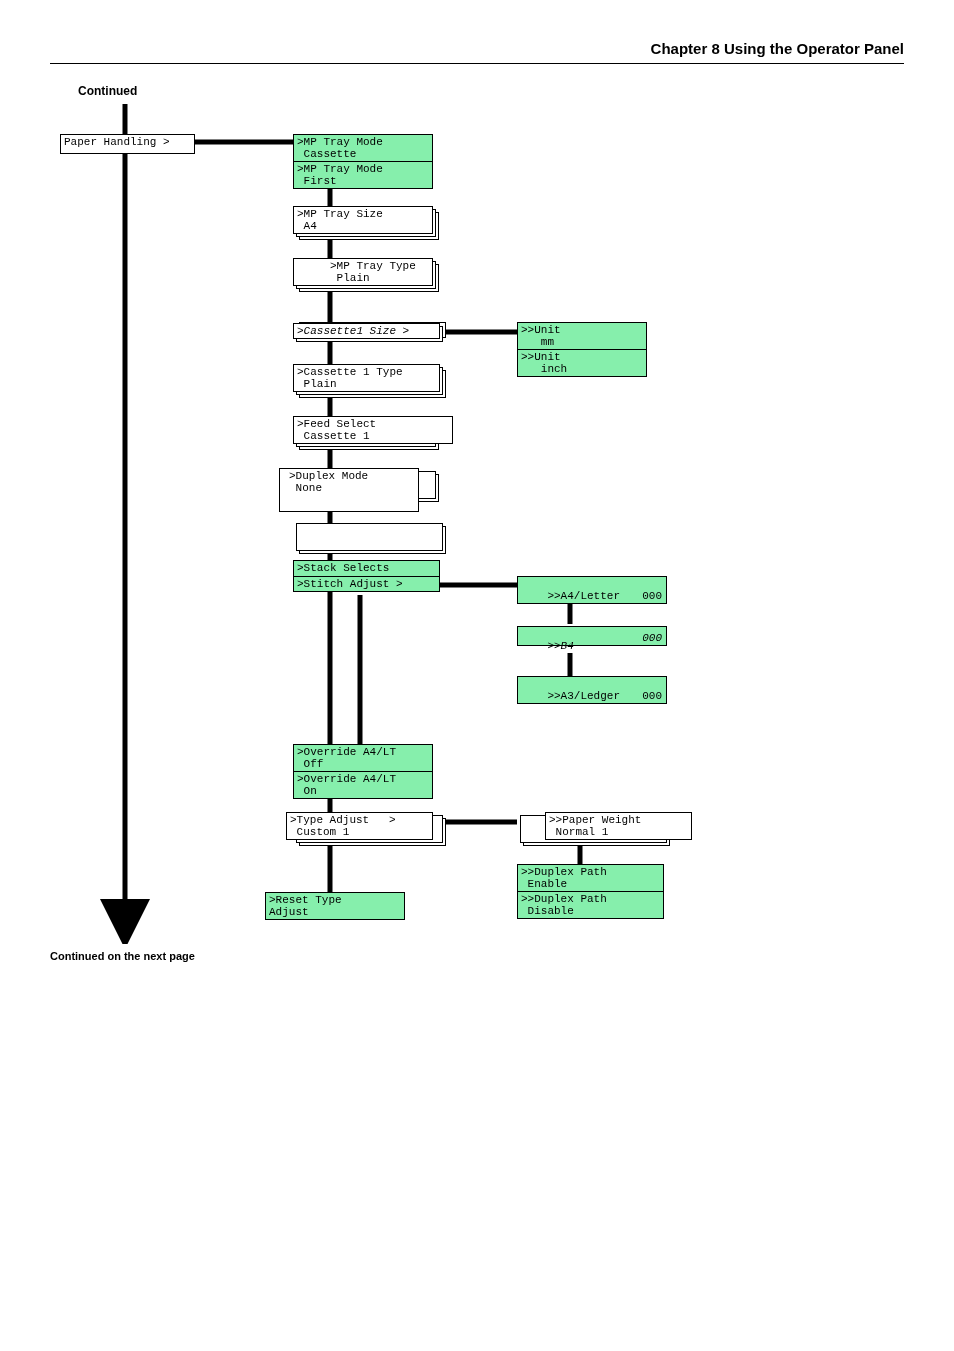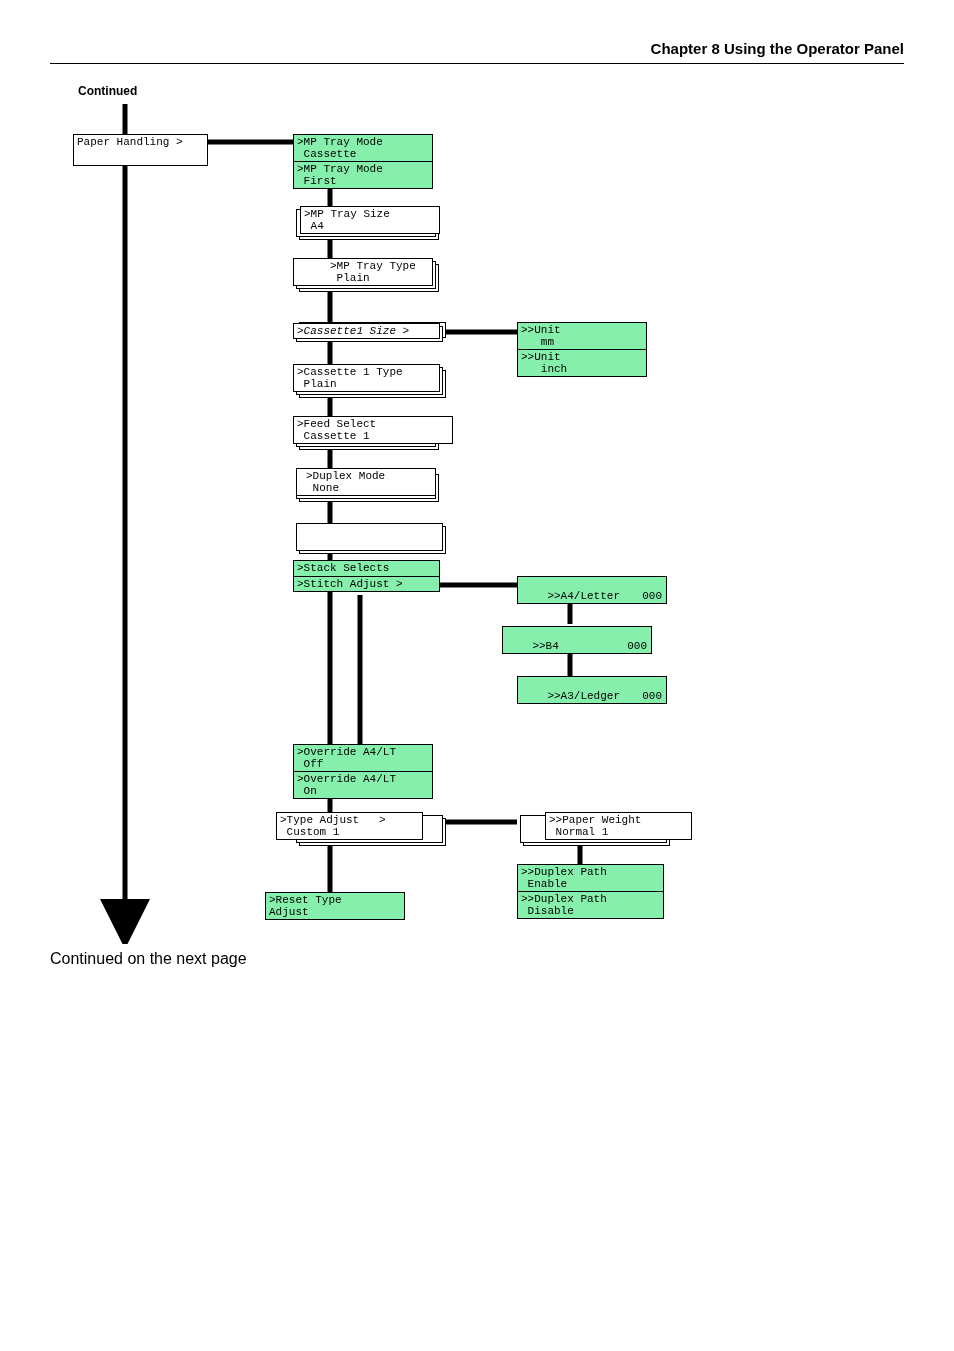--- a/index.html
+++ b/index.html
@@ -19,22 +19,22 @@
     padding-bottom: 6px;
     margin-bottom: 20px;
   }
   .continued-top {
     font-weight: bold;
     font-size: 12px;
     margin-bottom: 6px;
     margin-left: 28px;
   }
   .continued-bottom {
-    font-weight: normal;
-    font-size: 16px;
+    font-weight: bold;
+    font-size: 11px;
     margin-top: 6px;
     margin-left: 0px;
   }
   .diagram {
     position: relative;
     width: 640px;
     height: 840px;
   }
   .box {
     position: absolute;
@@ -94,30 +94,30 @@
     <line x1="390" y1="481" x2="467" y2="481" stroke="#000" stroke-width="5"></line>
     <line x1="520" y1="498" x2="520" y2="520" stroke="#000" stroke-width="5"></line>
     <line x1="520" y1="549" x2="520" y2="572" stroke="#000" stroke-width="5"></line>
 
     <line x1="310" y1="491" x2="310" y2="640" stroke="#000" stroke-width="5"></line>
 
     <line x1="390" y1="718" x2="467" y2="718" stroke="#000" stroke-width="5"></line>
     <line x1="530" y1="736" x2="530" y2="760" stroke="#000" stroke-width="5"></line>
   </svg>
 
-  <div class="box" style="left:10px; top:30px; width:135px; height:32px;margin-left:13px;">Paper Handling &gt;</div>
+  <div class="box" style="left:10px; top:30px; width:135px; height:20px;">Paper Handling &gt;</div>
 
   <div class="box grey" style="left:243px; top:30px; width:140px; height:28px;">&gt;MP Tray Mode
  Cassette</div>
   <div class="box grey" style="left:243px; top:57px; width:140px; height:28px;">&gt;MP Tray Mode
  First</div>
 
   <div class="shadow" style="left:249px; top:108px; width:140px; height:28px;"></div>
   <div class="shadow" style="left:246px; top:105px; width:140px; height:28px;"></div>
-  <div class="box" style="left:250px; top:102px; width:140px; height:28px;">&gt;MP Tray Size
+  <div class="box" style="left:243px; top:102px; width:140px; height:28px;">&gt;MP Tray Size
  A4</div>
 
   <div class="shadow" style="left:249px; top:160px; width:140px; height:28px;"></div>
   <div class="shadow" style="left:246px; top:157px; width:140px; height:28px;"></div>
   <div class="box" style="left:243px; top:154px; width:140px; height:28px;padding-left:36px;">&gt;MP Tray Type
  Plain</div>
 
   <div class="shadow" style="left:249px; top:218px; width:147px; height:16px;"></div>
   <div class="shadow" style="left:246px; top:222px; width:147px; height:16px;"></div>
   <div class="box" style="left:243px; top:219px; width:147px; height:16px;font-style:italic;">&gt;Cassette1 Size &gt;</div>
@@ -127,53 +127,53 @@
   <div class="box" style="left:243px; top:260px; width:147px; height:28px;">&gt;Cassette 1 Type
  Plain</div>
 
   <div class="shadow" style="left:249px; top:318px; width:140px; height:28px;"></div>
   <div class="shadow" style="left:246px; top:315px; width:140px; height:28px;"></div>
   <div class="box" style="left:243px; top:312px; width:160px; height:28px;">&gt;Feed Select
  Cassette 1</div>
 
   <div class="shadow" style="left:249px; top:370px; width:140px; height:28px;"></div>
   <div class="shadow" style="left:246px; top:367px; width:140px; height:28px;"></div>
-  <div class="box" style="left:246px; top:364px; width:140px; height:28px;padding-left:9px;">&gt;Duplex Mode
+  <div class="box" style="left:229px; top:364px; width:140px; height:44px;padding-left:9px;">&gt;Duplex Mode
  None</div>
 
   <div class="shadow" style="left:249px; top:422px; width:147px; height:28px;"></div>
   <div class="shadow" style="left:246px; top:419px; width:147px; height:28px;"></div>
   <div class="box grey" style="left:243px; top:416px; width:147px; height:28px;margin-top:40px;">&gt;Stack Selects
  Top tray FaceDn</div>
 
   <div class="box grey" style="left:243px; top:472px; width:147px; height:16px;">&gt;Stitch Adjust &gt;</div>
 
   <div class="box grey" style="left:243px; top:640px; width:140px; height:28px;">&gt;Override A4/LT
  Off</div>
   <div class="box grey" style="left:243px; top:667px; width:140px; height:28px;">&gt;Override A4/LT
  On</div>
 
   <div class="shadow" style="left:249px; top:714px; width:147px; height:28px;"></div>
   <div class="shadow" style="left:246px; top:711px; width:147px; height:28px;"></div>
-  <div class="box" style="left:226px; top:708px; width:147px; height:28px;">&gt;Type Adjust   &gt;
+  <div class="box" style="left:236px; top:708px; width:147px; height:28px;">&gt;Type Adjust   &gt;
  Custom 1</div>
 
   <div class="box grey" style="left:215px; top:788px; width:140px; height:28px;">&gt;Reset Type
 Adjust</div>
 
   <div class="box grey" style="left:467px; top:218px; width:130px; height:28px;">&gt;&gt;Unit
    mm</div>
   <div class="box grey" style="left:467px; top:245px; width:130px; height:28px;">&gt;&gt;Unit
    inch</div>
 
   <div class="box grey" style="left:467px; top:472px; width:150px; height:28px;">
     <span>&gt;&gt;A4/Letter</span>
     <span style="position:absolute; right:4px; bottom:1px;">000</span>
   </div>
-  <div class="box grey" style="left:452px; top:522px; width:150px; height:28px;">
+  <div class="box grey" style="left:467px; top:522px; width:150px; height:20px;font-style:italic;">
     <span>&gt;&gt;B4</span>
     <span style="position:absolute; right:4px; bottom:1px;">000</span>
   </div>
   <div class="box grey" style="left:467px; top:572px; width:150px; height:28px;">
     <span>&gt;&gt;A3/Ledger</span>
     <span style="position:absolute; right:4px; bottom:1px;">000</span>
   </div>
 
   <div class="shadow" style="left:473px; top:714px; width:147px; height:28px;"></div>
   <div class="shadow" style="left:470px; top:711px; width:147px; height:28px;"></div>

